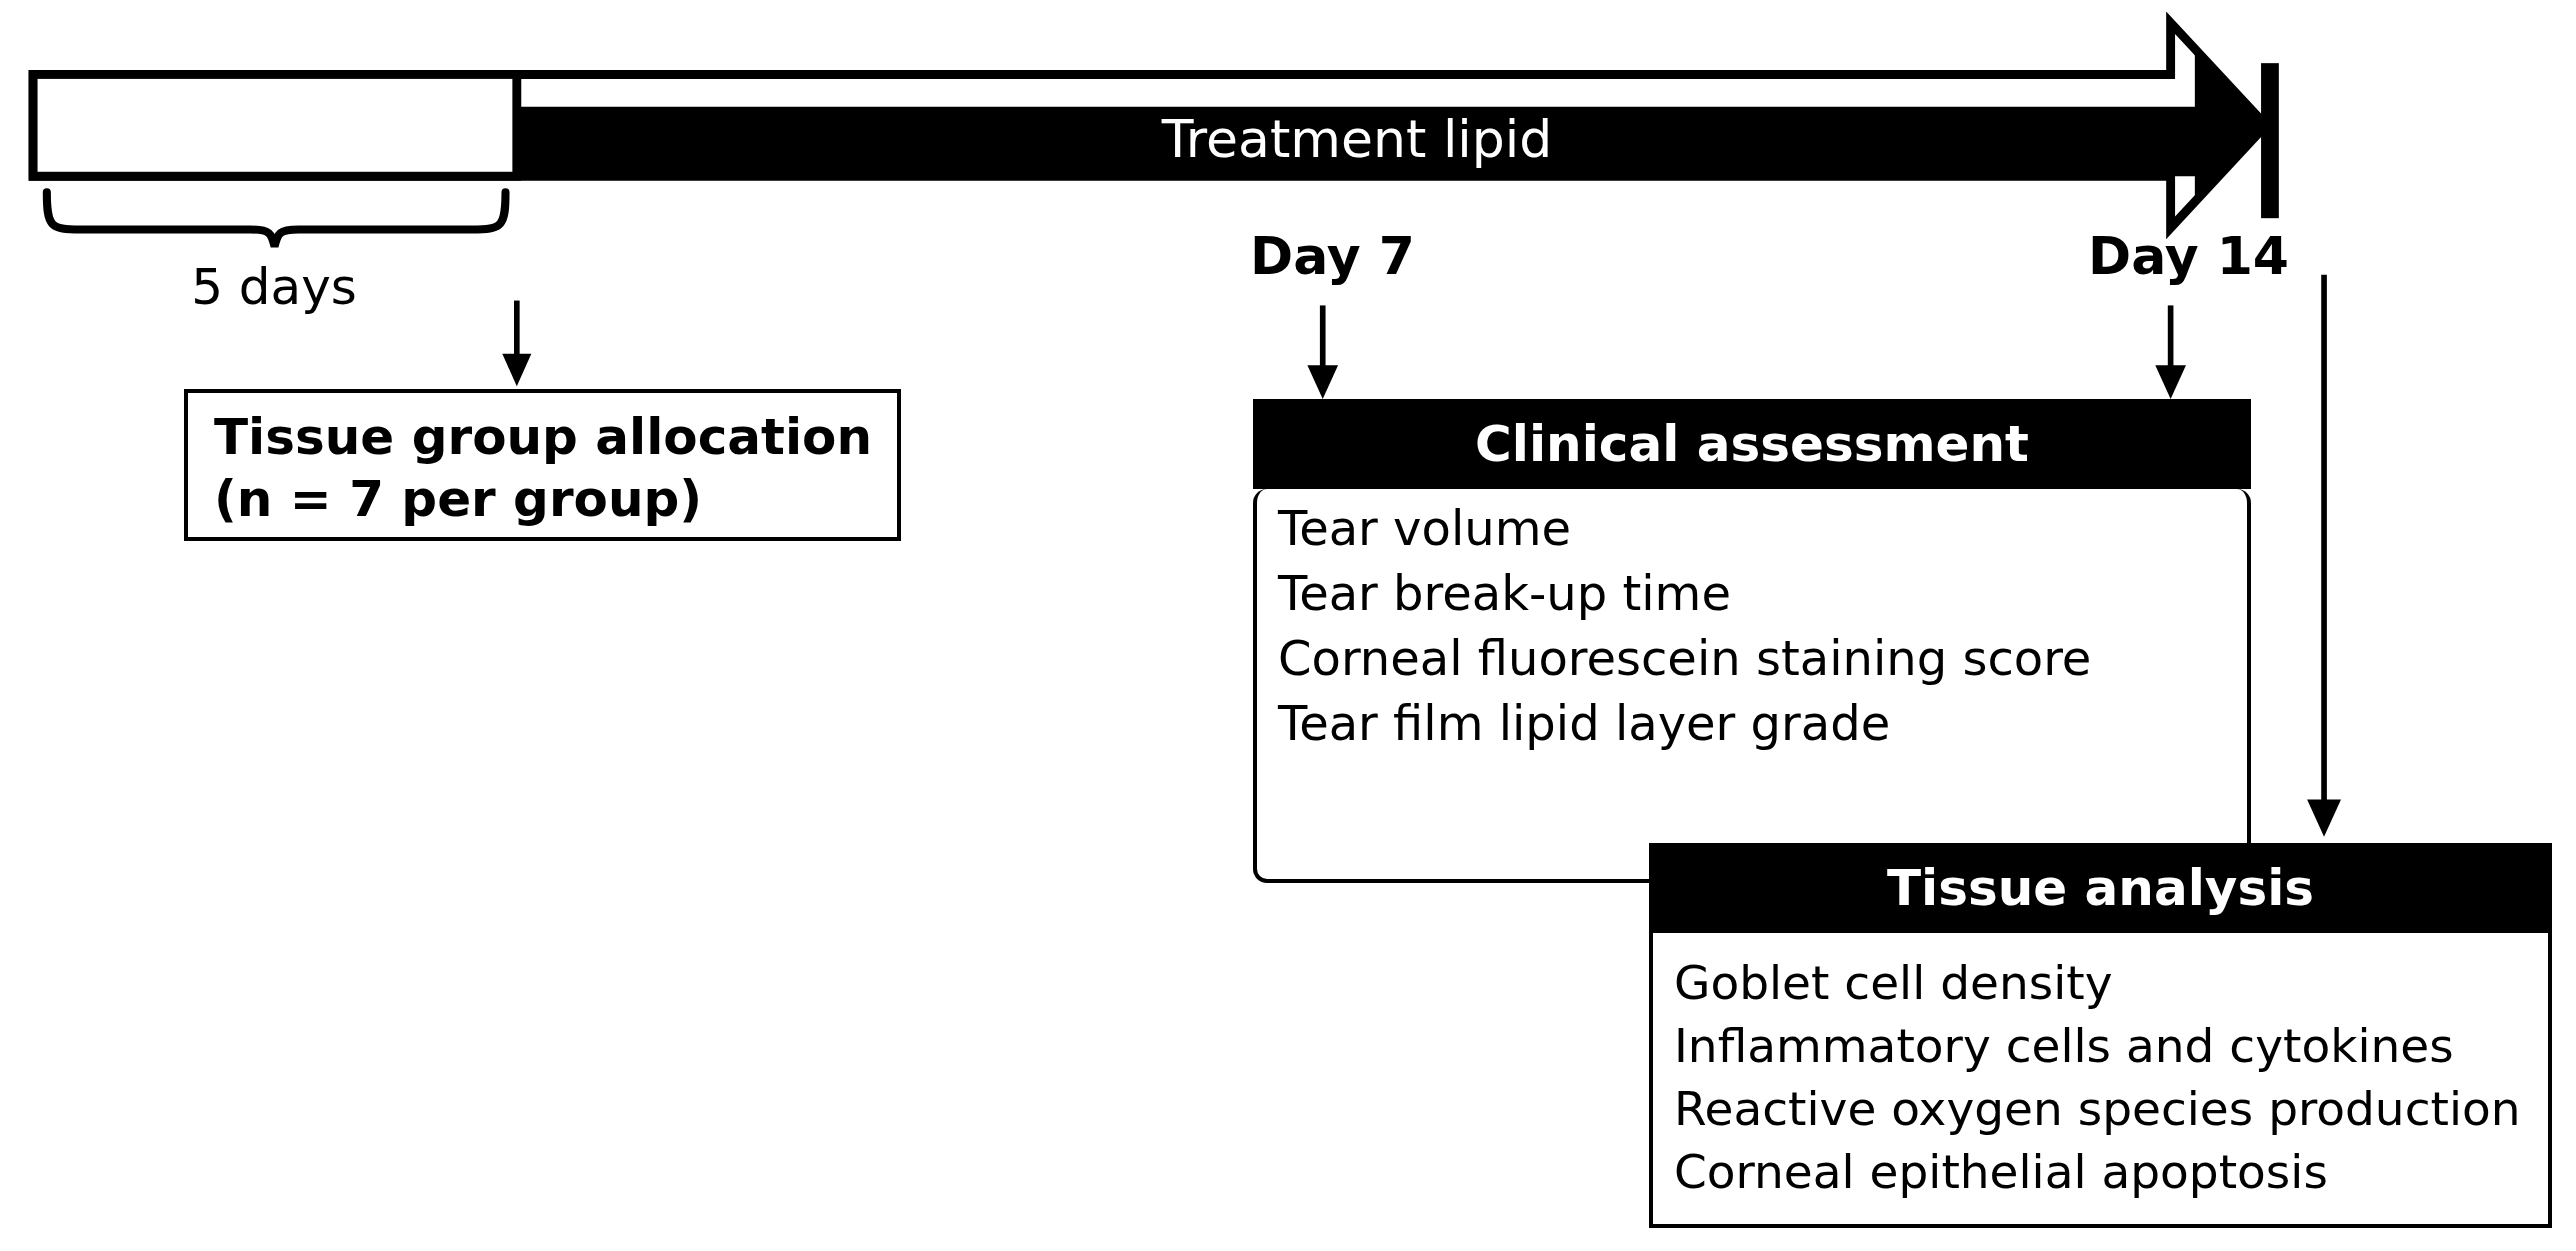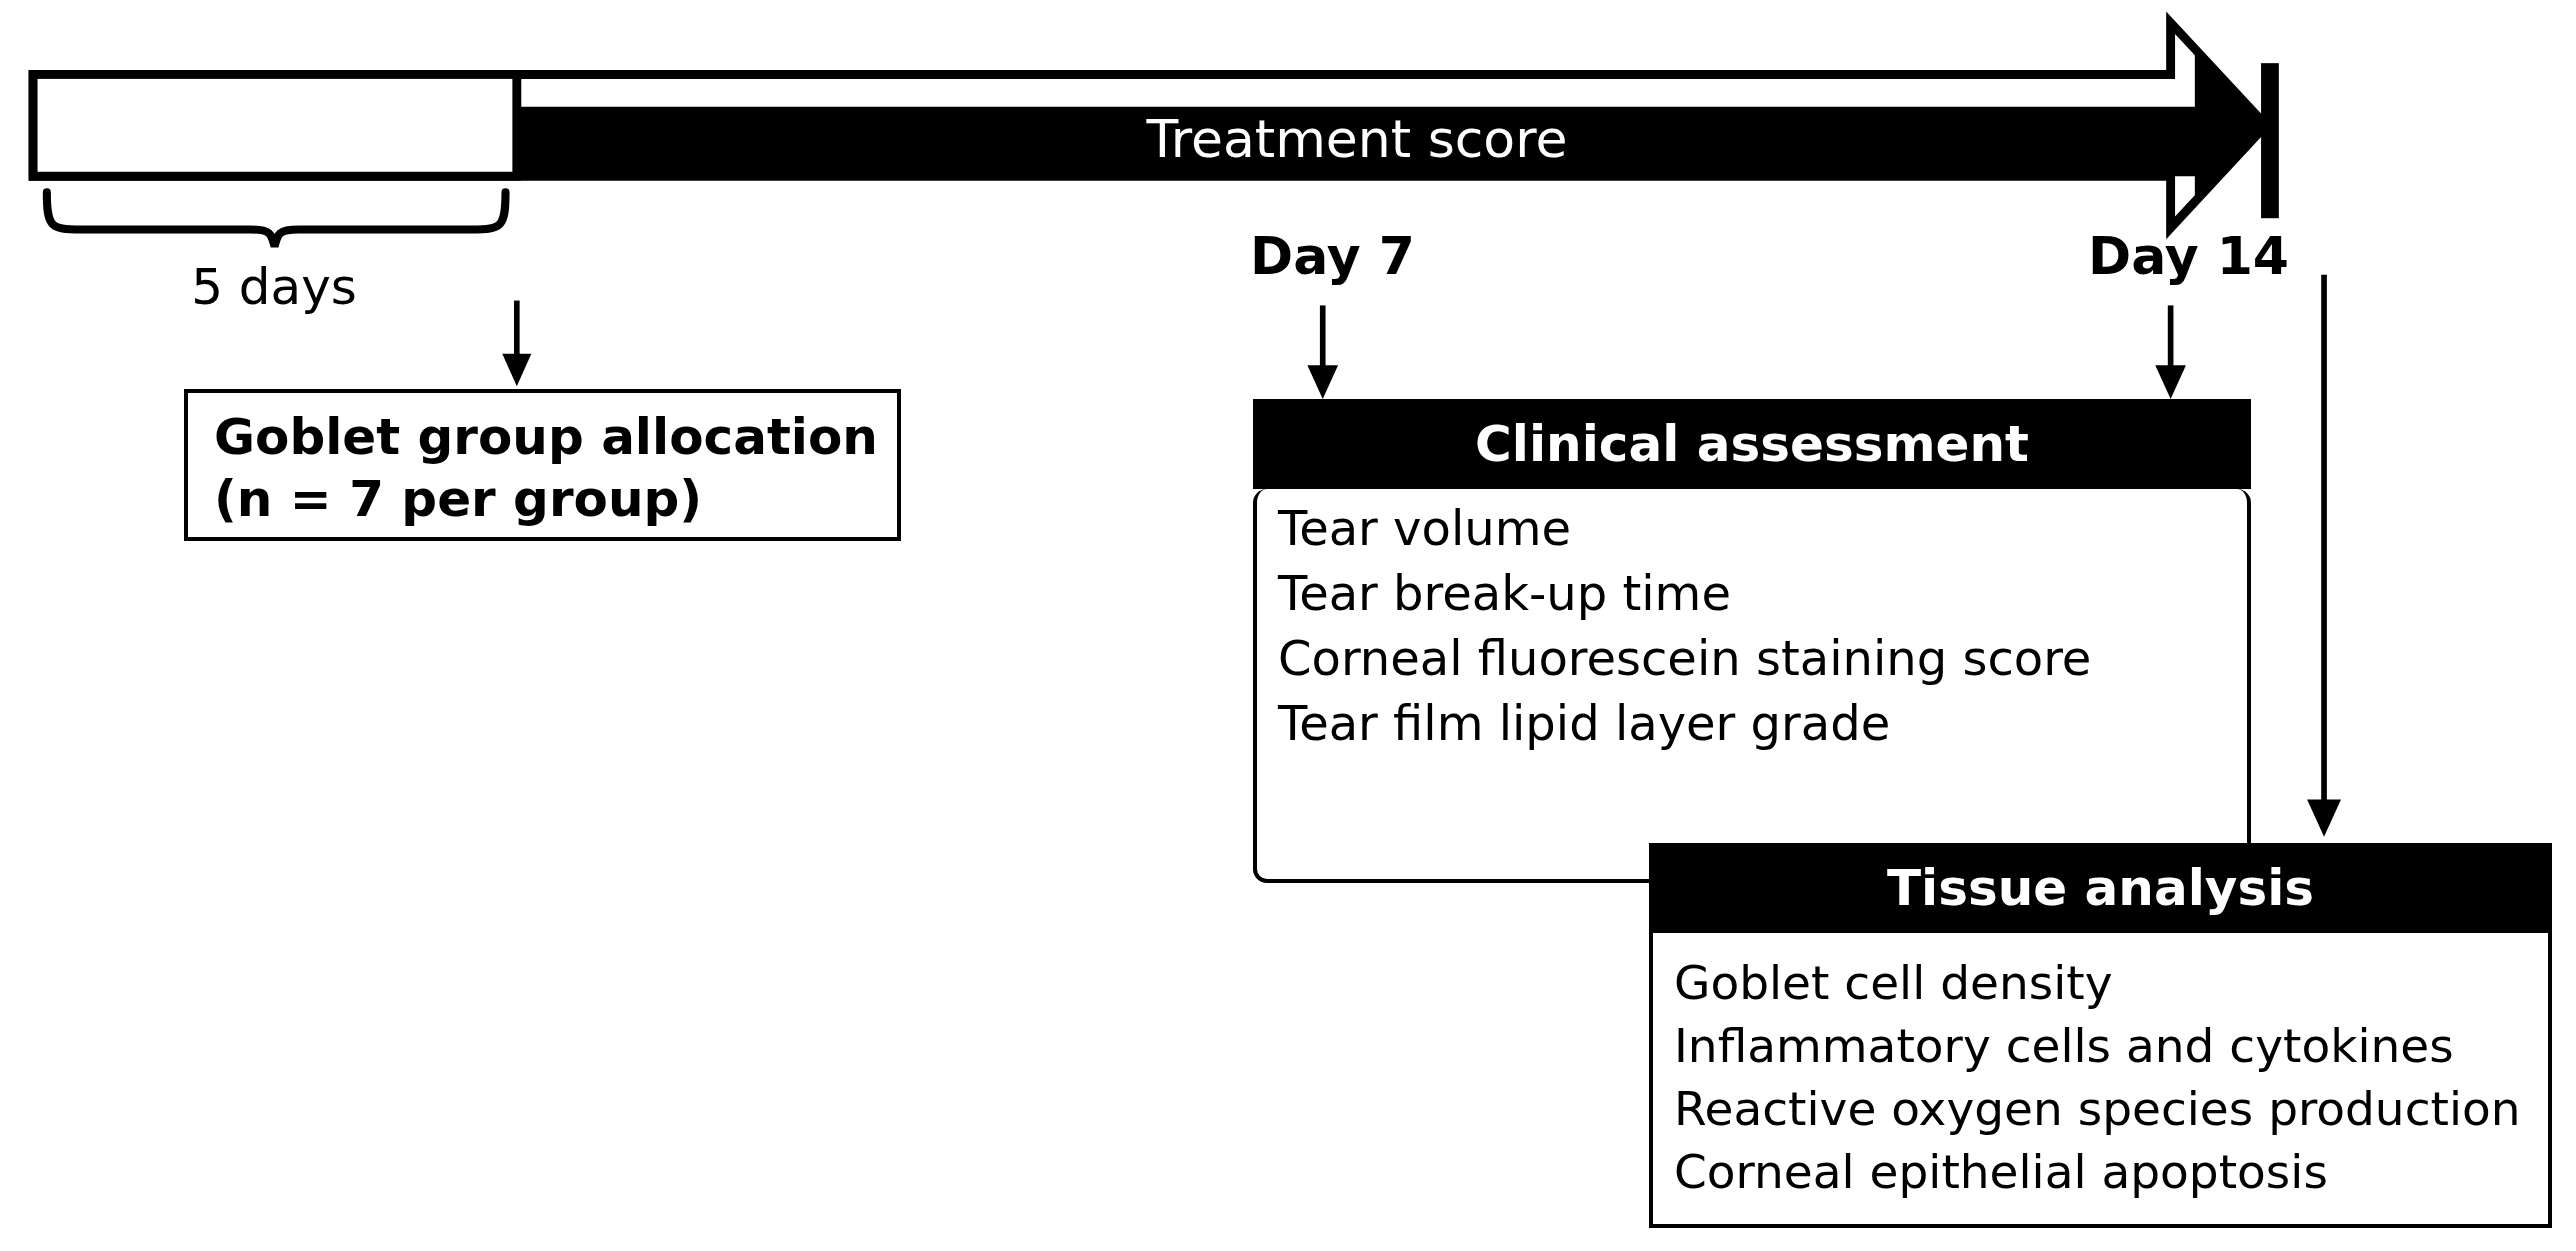--- a/index.html
+++ b/index.html
@@ -201,31 +201,31 @@
       <path d="M 2688,494 L 2669,452 L 2707,452 Z" fill="#000000"></path>
     </g>
 
     <g>
       <line x1="2878" y1="340" x2="2878" y2="998" stroke="#000000" stroke-width="7"></line>
       <path d="M 2878,1036 L 2857,990 L 2899,990 Z" fill="#000000"></path>
     </g>
   </svg>
 
 
-  <div class="tl-label" id="treatment-phase-label">Treatment score</div>
+  <div class="tl-label" id="treatment-phase-label">Treatment lipid</div>
 
   <div class="tl-label" id="five-days-label">5 days</div>
 
 
   <div class="milestone-label" id="day7-label">Day 7</div>
 
   <div class="milestone-label" id="day14-label">Day 14</div>
 
   <div class="plain-box" id="random-allocation-box">
-    <div class="line l1">Goblet group allocation</div>
+    <div class="line l1">Tissue group allocation</div>
     <div class="line l2">(n = 7 per group)</div>
   </div>
 
   <div class="panel" id="clinical-assessment-panel">
     <div class="panel-header">Clinical assessment</div>
     <div class="panel-body">
       <div class="item">Tear volume</div>
       <div class="item">Tear break-up time</div>
       <div class="item">Corneal fluorescein staining score</div>
       <div class="item">Tear film lipid layer grade</div>

